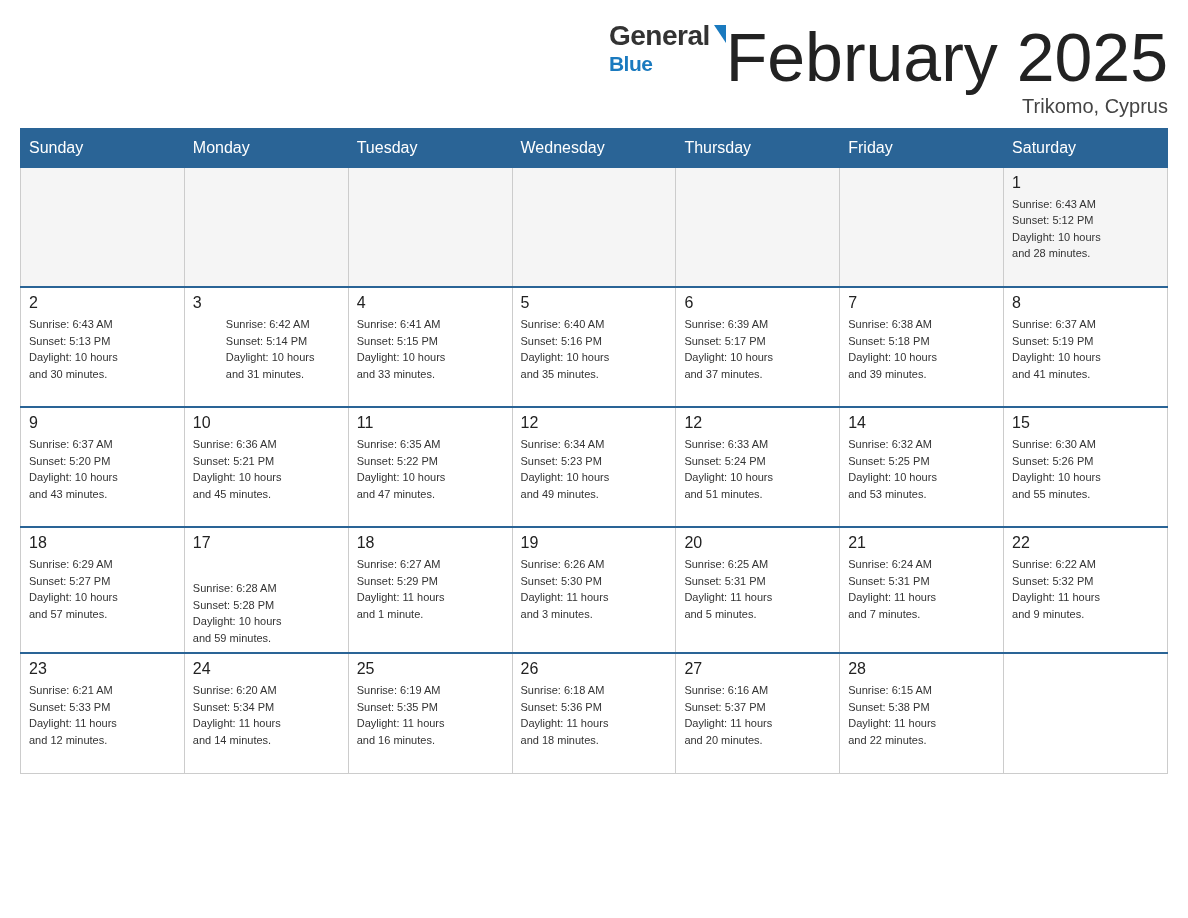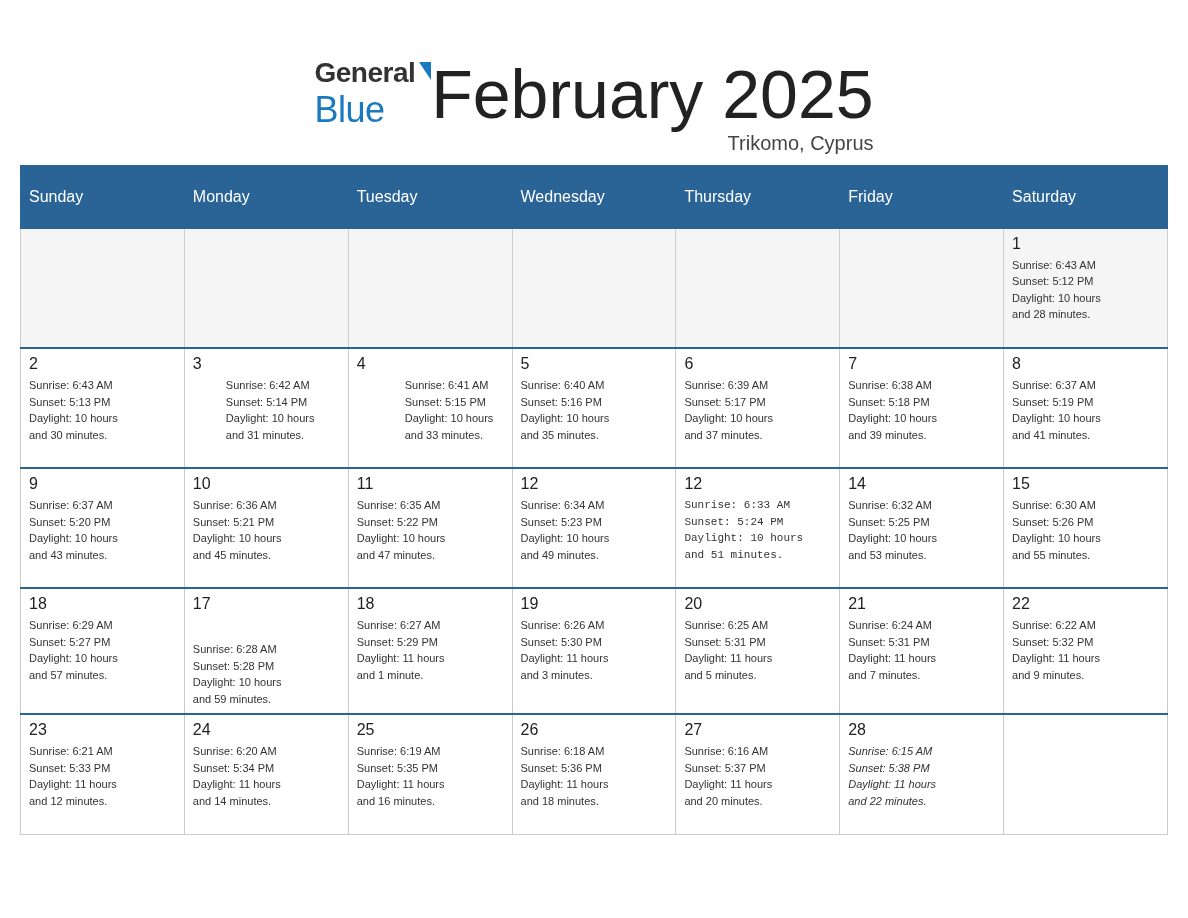--- a/index.html
+++ b/index.html
@@ -5,39 +5,38 @@
     * { box-sizing: border-box; margin: 0; padding: 0; }
     body {
       font-family: Arial, sans-serif;
       background: #fff;
       padding: 20px;
       width: 1188px;
       min-height: 918px;
     }
     .header {
       display: flex;
-      justify-content: center;
+      justify-content: flex-end;
       align-items: flex-start;
       margin-bottom: 10px;
-      margin-top: 37px;
     }
     .logo {
       display: flex;
       flex-direction: column;
       align-items: flex-start;
     }
     .logo-text-general {
       font-size: 28px;
       font-weight: bold;
       color: #333;
       letter-spacing: -0.5px;
     }
     .logo-text-blue {
-      font-size: 36px;
-      font-weight: normal;
+      font-size: 21px;
+      font-weight: bold;
       color: #1a7abf;
       letter-spacing: -0.5px;
     }
     .logo-top-line {
       display: flex;
       align-items: center;
     }
     .logo-triangle {
       width: 0;
       height: 0;
@@ -62,21 +61,21 @@
       color: #444;
     }
     .calendar {
       width: 100%;
       border-collapse: collapse;
       border: 1px solid #aaa;
     }
     .calendar th {
       background-color: #2a6496;
       color: #fff;
-      padding: 22px 8px;
+      padding: 10px 8px;
       font-size: 16px;
       font-weight: normal;
       text-align: left;
       border: 1px solid #2a6496;
     }
     .calendar td {
       vertical-align: top;
       padding: 6px 8px;
       border: 1px solid #ccc;
       width: 14.28%;
@@ -163,21 +162,21 @@
         </td>
         <td>
           <span class="day-number">3</span>
           <div class="day-info" style="white-space: pre-line; margin-left: 33px;">Sunrise: 6:42 AM
 Sunset: 5:14 PM
 Daylight: 10 hours
 and 31 minutes.</div>
         </td>
         <td>
           <span class="day-number">4</span>
-          <div class="day-info" style="white-space: pre-line; margin-left: 48px;">Sunrise: 6:41 AM
+          <div class="day-info" style="white-space: pre-line;">Sunrise: 6:41 AM
 Sunset: 5:15 PM
 Daylight: 10 hours
 and 33 minutes.</div>
         </td>
         <td>
           <span class="day-number">5</span>
           <div class="day-info" style="white-space: pre-line;">Sunrise: 6:40 AM
 Sunset: 5:16 PM
 Daylight: 10 hours
 and 35 minutes.</div>
@@ -228,21 +227,21 @@
         </td>
         <td>
           <span class="day-number">12</span>
           <div class="day-info" style="white-space: pre-line;">Sunrise: 6:34 AM
 Sunset: 5:23 PM
 Daylight: 10 hours
 and 49 minutes.</div>
         </td>
         <td>
           <span class="day-number">12</span>
-          <div class="day-info" style="white-space: pre-line; font-family: Liberation Mono, monospace;">Sunrise: 6:33 AM
+          <div class="day-info" style="white-space: pre-line;">Sunrise: 6:33 AM
 Sunset: 5:24 PM
 Daylight: 10 hours
 and 51 minutes.</div>
         </td>
         <td>
           <span class="day-number">14</span>
           <div class="day-info" style="white-space: pre-line;">Sunrise: 6:32 AM
 Sunset: 5:25 PM
 Daylight: 10 hours
 and 53 minutes.</div>
@@ -337,21 +336,21 @@
         </td>
         <td>
           <span class="day-number">27</span>
           <div class="day-info" style="white-space: pre-line;">Sunrise: 6:16 AM
 Sunset: 5:37 PM
 Daylight: 11 hours
 and 20 minutes.</div>
         </td>
         <td>
           <span class="day-number">28</span>
-          <div class="day-info" style="white-space: pre-line; font-style: italic;">Sunrise: 6:15 AM
+          <div class="day-info" style="white-space: pre-line;">Sunrise: 6:15 AM
 Sunset: 5:38 PM
 Daylight: 11 hours
 and 22 minutes.</div>
         </td>
         <td class="empty-cell"></td>
       </tr>
     </tbody>
 </table>
 
 </body></html>

